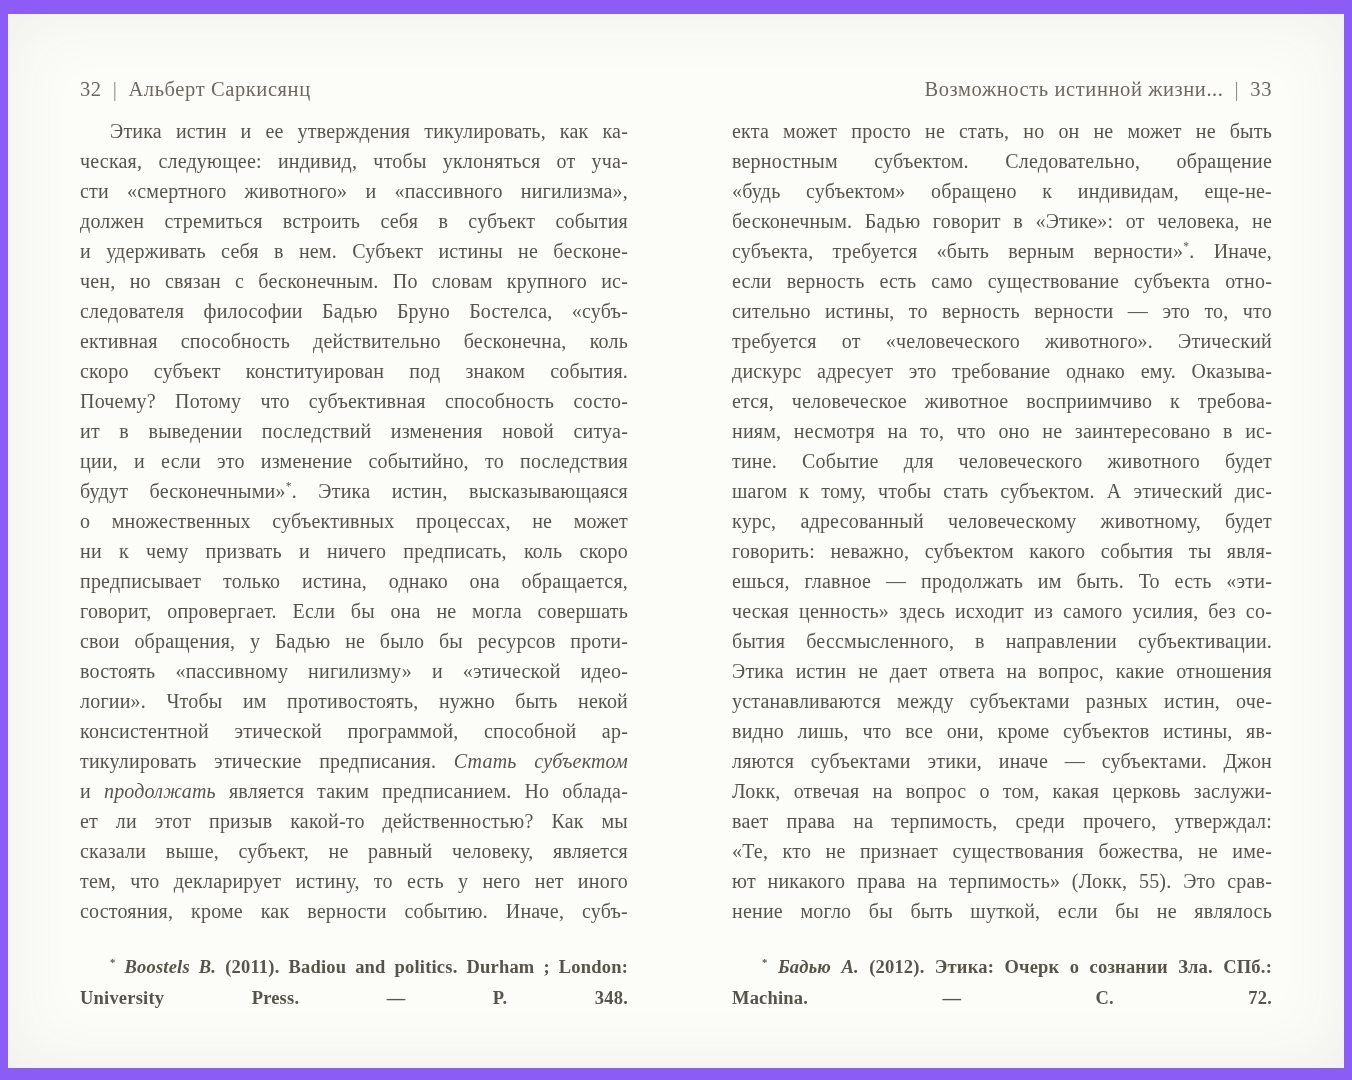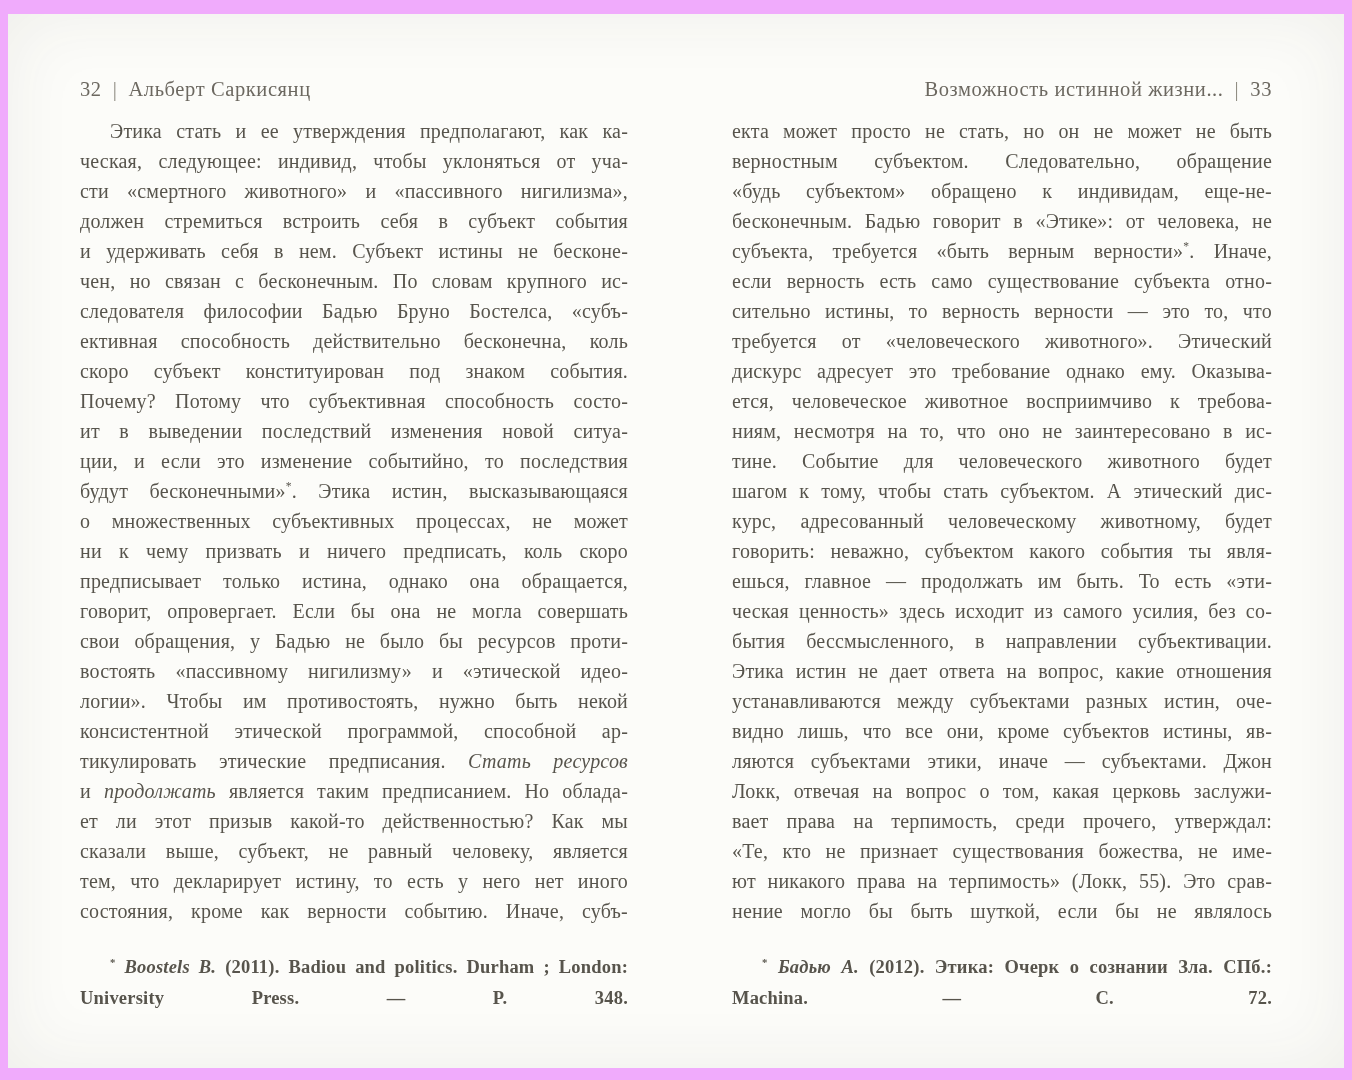--- a/index.html
+++ b/index.html
@@ -3,21 +3,21 @@
 <meta charset="utf-8">
 <style>
   html, body { margin: 0; padding: 0; }
   body {
     width: 1352px; height: 1080px;
     background: #060606;
     overflow: hidden;
     position: relative;
     font-family: "Liberation Serif", "DejaVu Serif", serif;
   }
-  .photo-frame { position: absolute; inset: 0; background: #f0abfc; }
+  .photo-frame { position: absolute; inset: 0; background: #8b5cf6; }
   .page-surface {
     position: absolute; left: 8px; top: 14px; right: 8px; bottom: 12px;
     background: var(--page-color, #fcfcf9);
     box-shadow: inset 0 0 70px rgba(60,55,45,0.07);
   }
   .column { position: absolute; top: 0; bottom: 0; }
   .col-left  { left: 72px;  width: 548px; }
   .col-right { left: 724px; width: 540px; }
 
   .header {
@@ -53,42 +53,42 @@
 <body>
 
 <div class="photo-frame">
   <div class="page-surface">
 
     <section class="column col-left">
       <div class="header header-left">
         <span>32</span><span class="sep">|</span><span>Альберт Саркисянц</span>
       </div>
       <div class="body-lines">
-          <div class="line indent">Этика стать и ее утверждения предполагают, как ка-</div>
+          <div class="line indent">Этика истин и ее утверждения тикулировать, как ка-</div>
           <div class="line">ческая, следующее: индивид, чтобы уклоняться от уча-</div>
           <div class="line">сти «смертного животного» и «пассивного нигилизма»,</div>
           <div class="line">должен стремиться встроить себя в субъект события</div>
           <div class="line">и удерживать себя в нем. Субъект истины не бесконе-</div>
           <div class="line">чен, но связан с бесконечным. По словам крупного ис-</div>
           <div class="line">следователя философии Бадью Бруно Бостелса, «субъ-</div>
           <div class="line">ективная способность действительно бесконечна, коль</div>
           <div class="line">скоро субъект конституирован под знаком события.</div>
           <div class="line">Почему? Потому что субъективная способность состо-</div>
           <div class="line">ит в выведении последствий изменения новой ситуа-</div>
           <div class="line">ции, и если это изменение событийно, то последствия</div>
           <div class="line">будут бесконечными»<span class="sup">*</span>. Этика истин, высказывающаяся</div>
           <div class="line">о множественных субъективных процессах, не может</div>
           <div class="line">ни к чему призвать и ничего предписать, коль скоро</div>
           <div class="line">предписывает только истина, однако она обращается,</div>
           <div class="line">говорит, опровергает. Если бы она не могла совершать</div>
           <div class="line">свои обращения, у Бадью не было бы ресурсов проти-</div>
           <div class="line">востоять «пассивному нигилизму» и «этической идео-</div>
           <div class="line">логии». Чтобы им противостоять, нужно быть некой</div>
           <div class="line">консистентной этической программой, способной ар-</div>
-          <div class="line">тикулировать этические предписания. <span class="i">Стать ресурсов</span></div>
+          <div class="line">тикулировать этические предписания. <span class="i">Стать субъектом</span></div>
           <div class="line">и <span class="i">продолжать</span> является таким предписанием. Но облада-</div>
           <div class="line">ет ли этот призыв какой-то действенностью? Как мы</div>
           <div class="line">сказали выше, субъект, не равный человеку, является</div>
           <div class="line">тем, что декларирует истину, то есть у него нет иного</div>
           <div class="line">состояния, кроме как верности событию. Иначе, субъ-</div>
         </div>
       <div class="footnote">
           <div class="fn-line indent"><span class="sup">*</span> <span class="i">Boostels B.</span> (2011). Badiou and politics. Durham ; London: Duke</div>
           <div class="fn-line no-just">University Press. — P. 348.</div>
         </div>

